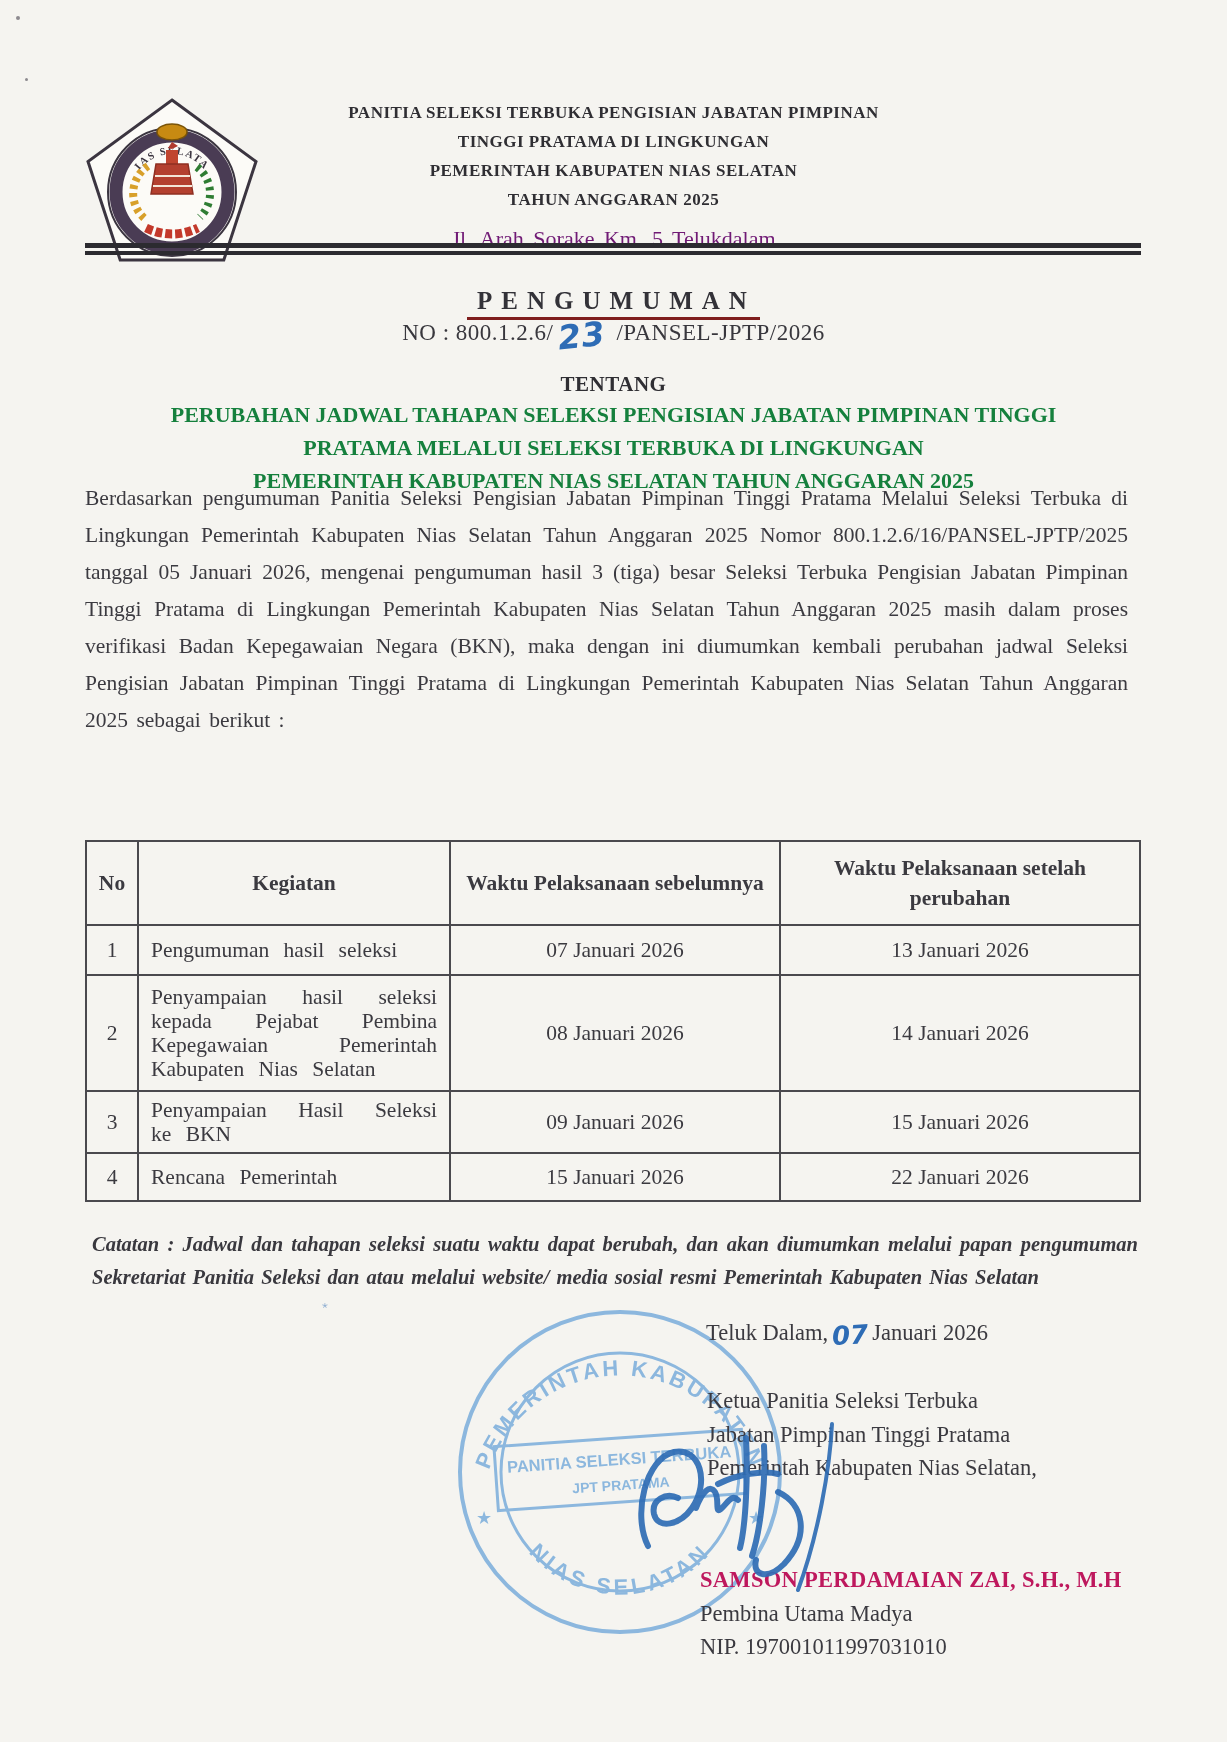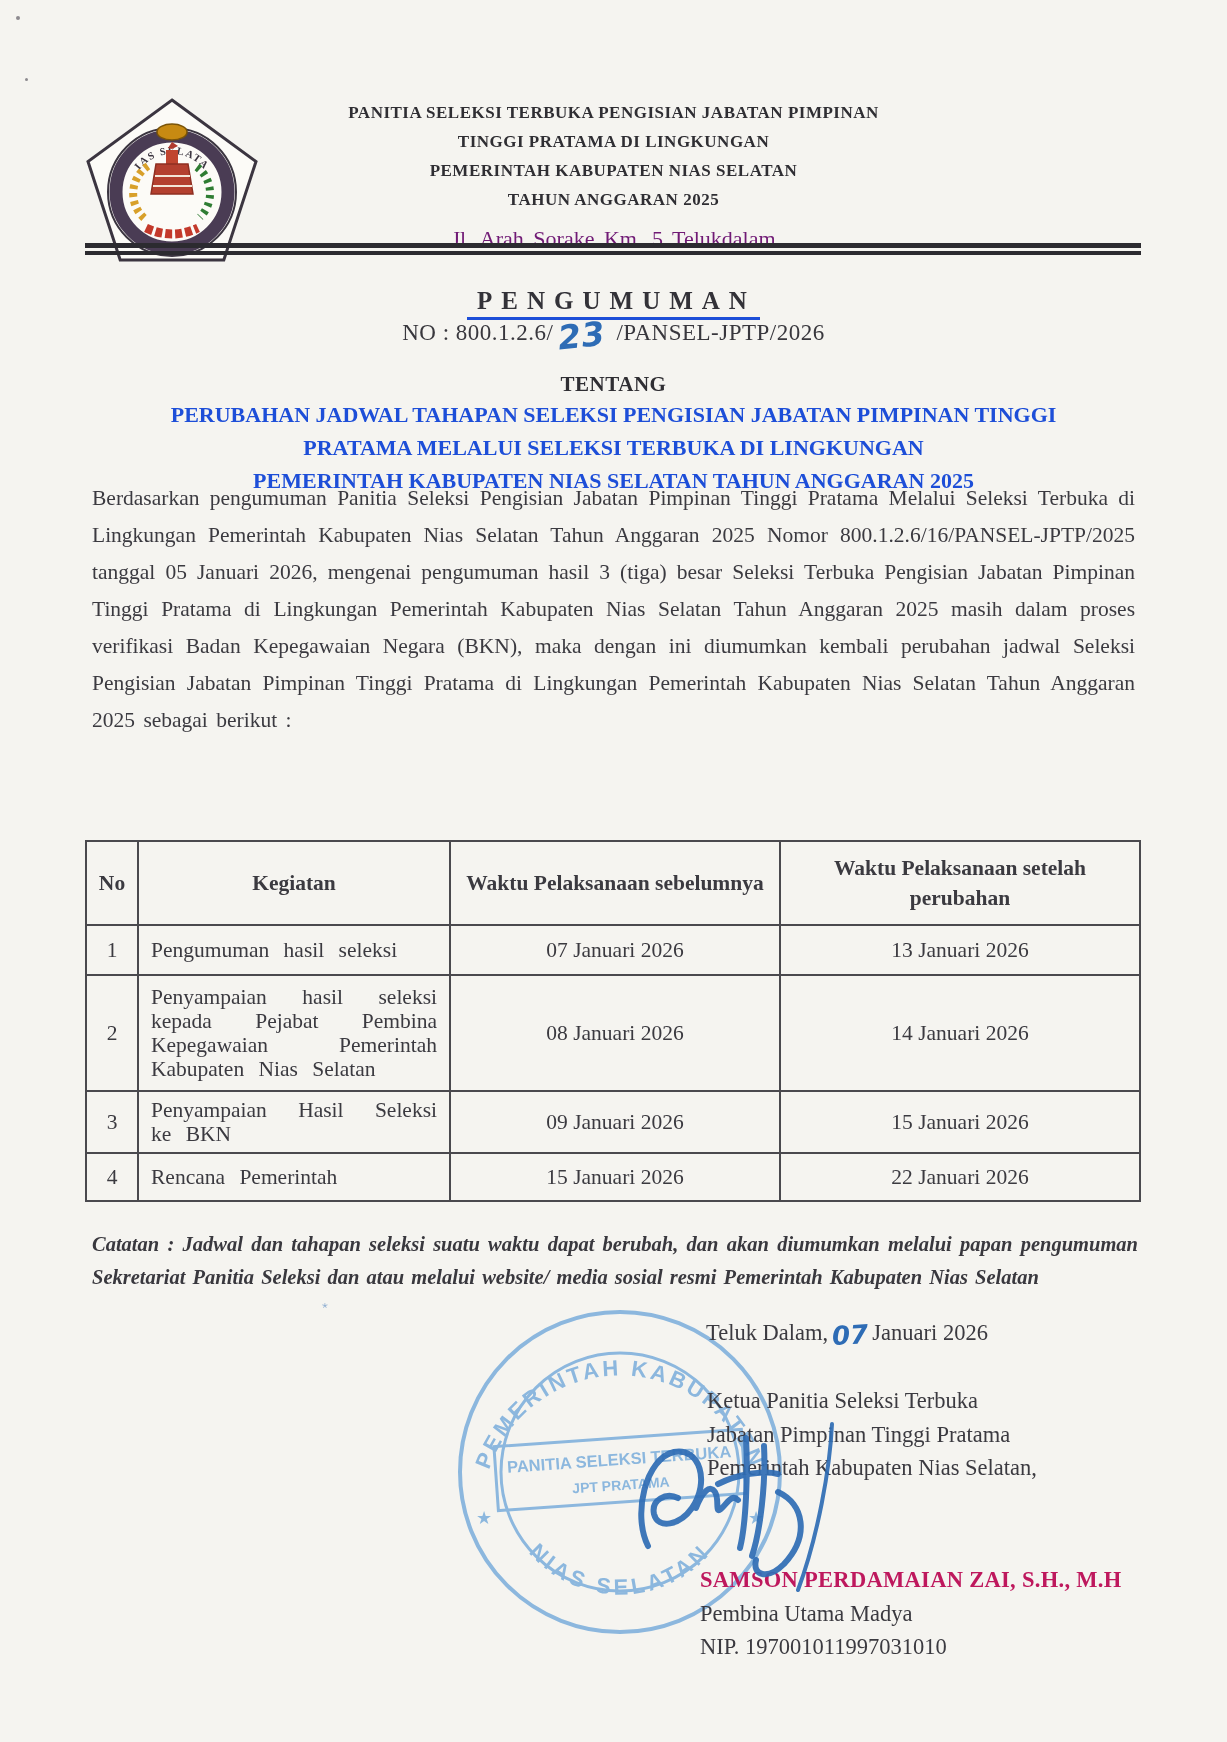--- a/index.html
+++ b/index.html
@@ -16,31 +16,31 @@
   .org-block{position:absolute;left:0;top:98px;width:100%;text-align:center;z-index:2;}
   .org-line{font-weight:bold;font-size:17px;line-height:29px;color:#2f2e33;letter-spacing:.5px;}
   .address{font-size:22px;line-height:26px;margin-top:12px;word-spacing:4px;color:#701a75;}
   .rule{position:absolute;left:85px;top:243px;width:1056px;z-index:2;}
   .rule-a{height:5px;background:#2c2b30;}
   .rule-b{height:4px;background:#2c2b30;margin-top:3px;}
   
   .pengumuman{position:absolute;left:0;top:287px;width:100%;text-align:center;}
   .pengumuman span{
     font-weight:bold;font-size:25px;letter-spacing:9px;color:#333238;
-    border-bottom:3px solid #1d4ed8;padding:0 4px 3px 10px;
+    border-bottom:3px solid #7f1d1d;padding:0 4px 3px 10px;
   }
   .no-line{position:absolute;left:0;top:316px;width:100%;text-align:center;font-size:23px;letter-spacing:.5px;color:#38373d;}
   .hand{font-family:"DejaVu Sans",sans-serif;color:#2e6cb5;font-weight:bold;font-style:italic;}
   .hand-23{display:inline-block;font-size:33px;transform:rotate(-6deg);margin:0 12px 0 4px;vertical-align:-7px;}
   .hand-07{display:inline-block;font-size:26px;transform:rotate(-3deg);margin:0 4px 0 4px;vertical-align:-4px;}
   .tentang{position:absolute;left:0;top:372px;width:100%;text-align:center;font-weight:bold;font-size:21px;color:#2f2e33;letter-spacing:.5px;}
-  .subject{position:absolute;left:0;top:398px;width:100%;text-align:center;font-weight:bold;font-size:22px;line-height:33px;color:#1d4ed8;}
+  .subject{position:absolute;left:0;top:398px;width:100%;text-align:center;font-weight:bold;font-size:22px;line-height:33px;color:#15803d;}
   
   .body-par{
-    position:absolute;left:92px;top:480px;width:1043px;margin:0;
+    position:absolute;left:85px;top:480px;width:1043px;margin:0;
     font-size:21.5px;line-height:37px;text-align:justify;word-spacing:3px;color:#3b3a40;
   }
   
   .sched{position:absolute;left:85px;top:840px;border-collapse:collapse;table-layout:fixed;width:1054px;color:#3b3a40;}
   .sched th,.sched td{border:2px solid #4a494e;}
   .sched th{font-size:21.5px;font-weight:bold;line-height:30px;padding:10px 8px;text-align:center;height:62px;}
   .sched td{font-size:21.5px;padding:6px 12px;}
   .td-no{text-align:center;}
   .td-keg{text-align:justify;line-height:24px;font-size:22px;word-spacing:9px;}
   .td-date{text-align:center;}

